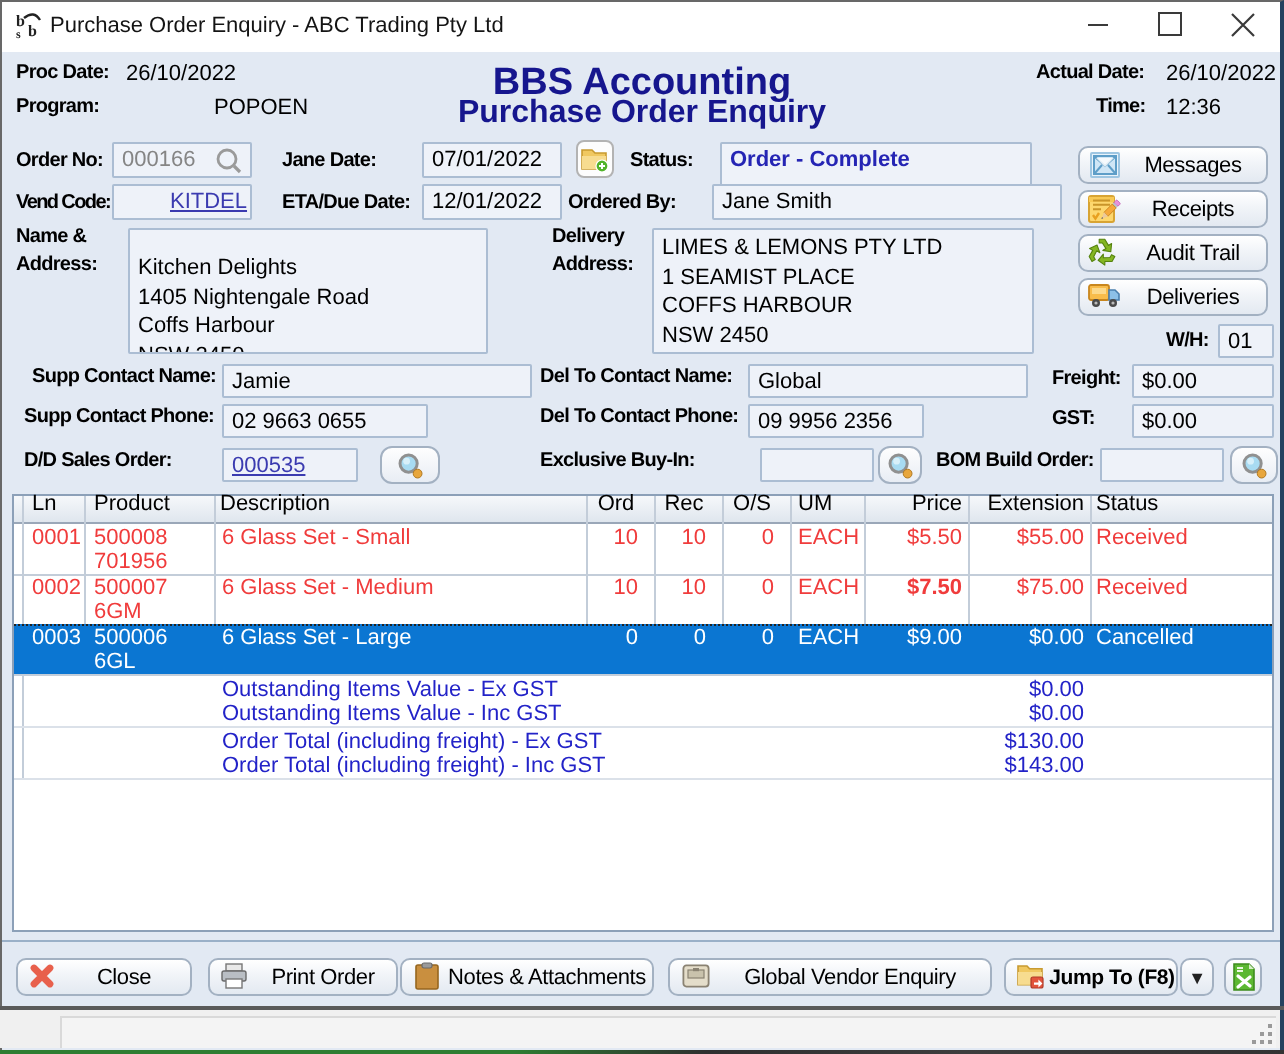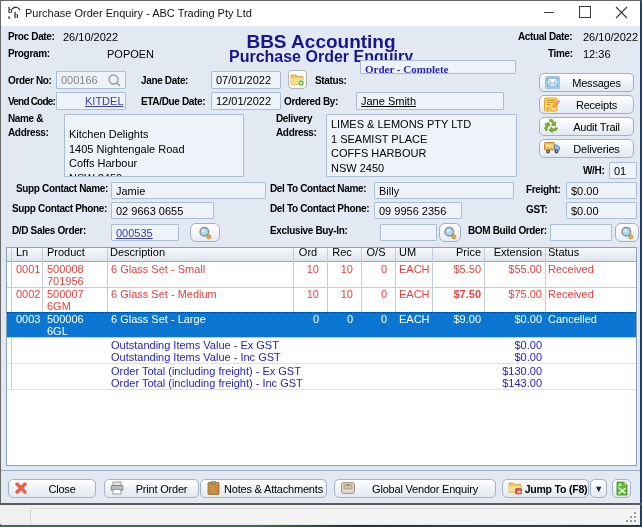--- a/index.html
+++ b/index.html
@@ -53,28 +53,28 @@
 <div class="abs lbl" style="left:141px;top:75px;">Jane Date:</div>
 <div class="inp" style="left:211px;top:71px;width:70px;height:18px;">07/01/2022</div>
 <div class="abs" style="left:288px;top:70px;width:19px;height:19px;background:#fdfdfd;border:1px solid #b3b3b3;border-radius:4px;"></div>
 <svg class="abs" style="left:290px;top:73px" width="15" height="13" viewBox="0 0 15 13">
   <path d="M1 2 h5 l1.5 1.5 H13 v8 H1 z" fill="#f0c861" stroke="#c89a30" stroke-width="0.8"></path>
   <path d="M1 5 h12 v6.5 H1 z" fill="#f7dc90"></path>
   <circle cx="11" cy="10" r="3" fill="#52b32a" stroke="#fff" stroke-width="0.6"></circle>
   <path d="M11 8.5 v3 M9.5 10 h3" stroke="#fff" stroke-width="1"></path>
 </svg>
 <div class="abs lbl" style="left:315px;top:75px;">Status:</div>
-<div class="inp" style="left:360px;top:60px;width:156px;height:14px;color:#2525b4;font-weight:bold;font-family:Liberation Serif, serif;">Order - Complete</div>
+<div class="inp" style="left:360px;top:71px;width:156px;height:25px;color:#2525b4;font-weight:bold;">Order - Complete</div>
 
 <div class="abs lbl" style="left:8px;top:96px;letter-spacing:-0.8px;">Vend Code:</div>
 <div class="inp" style="left:56px;top:92px;width:70px;height:18px;padding-left:28px;"><span style="color:#3b3bb0;text-decoration:underline;">KITDEL</span></div>
 <div class="abs lbl tight" style="left:141px;top:96px;">ETA/Due Date:</div>
 <div class="inp" style="left:211px;top:92px;width:70px;height:18px;">12/01/2022</div>
 <div class="abs lbl" style="left:284px;top:96px;">Ordered By:</div>
-<div class="inp" style="left:356px;top:92px;width:148px;height:18px;text-decoration:underline;">Jane Smith</div>
+<div class="inp" style="left:356px;top:92px;width:175px;height:18px;">Jane Smith</div>
 
 <div class="abs lbl" style="left:8px;top:113px;">Name &amp;</div>
 <div class="abs lbl" style="left:8px;top:127px;">Address:</div>
 <div class="inp" style="left:64px;top:114px;width:180px;height:63px;line-height:14.5px;padding-top:12px;">Kitchen Delights<br>1405 Nightengale Road<br>Coffs Harbour<br>NSW 2450</div>
 <div class="abs lbl" style="left:276px;top:113px;">Delivery</div>
 <div class="abs lbl" style="left:276px;top:127px;">Address:</div>
 <div class="inp" style="left:326px;top:114px;width:191px;height:63px;line-height:14.5px;padding-top:2px;">LIMES &amp; LEMONS PTY LTD<br>1 SEAMIST PLACE<br>COFFS HARBOUR<br>NSW 2450</div>
 
 <div class="btn" style="left:539px;top:73px;width:95px;height:19px;">
     <span class="bt bti">Messages</span>
@@ -127,21 +127,21 @@
 <div class="abs lbl" style="left:583px;top:165px;">W/H:</div>
 <div class="inp" style="left:609px;top:162px;width:28px;height:17px;">01</div>
 <div class="abs lbl" style="left:526px;top:184px;">Freight:</div>
 <div class="inp" style="left:566px;top:182px;width:71px;height:17px;">$0.00</div>
 <div class="abs lbl" style="left:526px;top:204px;">GST:</div>
 <div class="inp" style="left:566px;top:202px;width:71px;height:17px;">$0.00</div>
 
 <div class="abs lbl tight" style="left:16px;top:183px;">Supp Contact Name:</div>
 <div class="inp" style="left:111px;top:182px;width:155px;height:17px;">Jamie</div>
 <div class="abs lbl tight" style="left:270px;top:183px;">Del To Contact Name:</div>
-<div class="inp" style="left:374px;top:182px;width:140px;height:17px;">Billy</div>
+<div class="inp" style="left:374px;top:182px;width:140px;height:17px;">Global</div>
 <div class="abs lbl tight" style="left:12px;top:203px;">Supp Contact Phone:</div>
 <div class="inp" style="left:111px;top:202px;width:103px;height:17px;">02 9663 0655</div>
 <div class="abs lbl tight" style="left:270px;top:203px;">Del To Contact Phone:</div>
 <div class="inp" style="left:374px;top:202px;width:88px;height:17px;">09 9956 2356</div>
 
 <div class="abs lbl tight" style="left:12px;top:225px;">D/D Sales Order:</div>
 <div class="inp" style="left:111px;top:224px;width:68px;height:17px;"><span style="color:#3b3bb0;text-decoration:underline;">000535</span></div>
 <div class="abs" style="left:190px;top:223px;width:30px;height:19px;background:linear-gradient(#fefefe,#e8edf4);border:1px solid #a3b1c2;border-radius:6px;"></div>
 <svg class="abs" style="left:198px;top:226px" width="14" height="14" viewBox="0 0 14 14">
     <circle cx="6.3" cy="5.8" r="4.3" fill="#a8dbf2" stroke="#909090" stroke-width="1.5"></circle>

